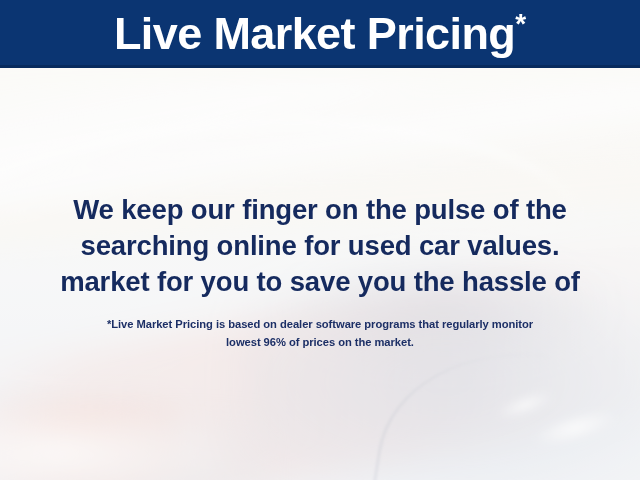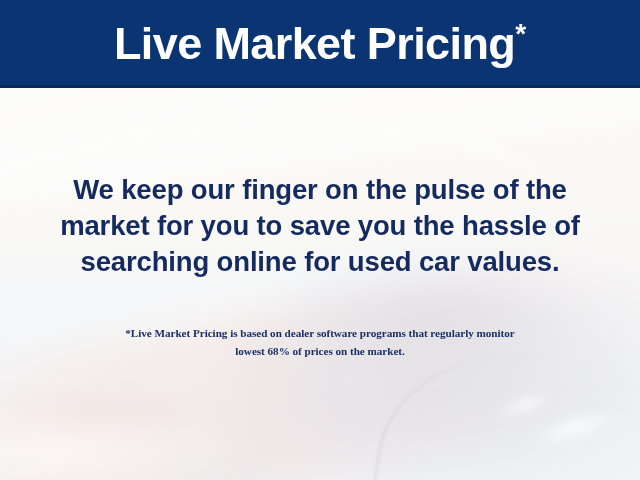--- a/index.html
+++ b/index.html
@@ -181,21 +181,21 @@
     inset: 0;
     background: rgba(252,252,251,0.58);
   }
 
   
   .banner {
     position: absolute;
     left: 0;
     top: 0;
     width: 640px;
-    height: 88px;
+    height: 68px;
     background: #0b3572;
     box-sizing: border-box;
     display: flex;
     align-items: center;
     justify-content: center;
     z-index: 5;
   }
   .banner::after {
     content: "";
     position: absolute;
@@ -231,41 +231,41 @@
     left: 0;
     top: 92px;
     width: 640px;
     height: 388px;
     z-index: 4;
   }
 
   .headline {
     position: absolute;
     left: 28px;
-    top: 80px;
+    top: 100px;
     width: 584px;
     text-align: center;
     color: #152a5e;
     font-family: "Liberation Sans", sans-serif;
     font-size: 27.5px;
     font-weight: bold;
     line-height: 36px;
     letter-spacing: -0.15px;
     margin: 0;
   }
   .headline .ln { display: block; white-space: nowrap; }
 
   .disclaimer {
     position: absolute;
     left: 28px;
-    top: 232px;
+    top: 223px;
     width: 584px;
     text-align: center;
     color: #1c2f66;
-    font-family: Liberation Serif, serif;
+    font-family: Liberation Sans, sans-serif;
     font-size: 11.2px;
     font-weight: bold;
     line-height: 18px;
     letter-spacing: -0.05px;
     margin: 0;
   }
   .disclaimer .ln { display: block; white-space: nowrap; }
 </style>
 </head>
 <body>
@@ -288,24 +288,24 @@
   </div>
 
   <div class="banner">
     <h1 class="banner-title"><span>Live Market Pricing</span><span class="star">*</span></h1>
   </div>
 
   <div class="content">
 
     <div class="headline">
       <span class="ln">We keep our finger on the pulse of the</span>
+      <span class="ln">searching online for used car values.</span>
       <span class="ln">market for you to save you the hassle of</span>
-      <span class="ln">searching online for used car values.</span>
     </div>
 
     <div class="disclaimer">
       <span class="ln">*Live Market Pricing is based on dealer software programs that regularly monitor</span>
-      <span class="ln">lowest 68% of prices on the market.</span>
+      <span class="ln">lowest 96% of prices on the market.</span>
     </div>
 
   </div>
 
 </div>
 
 </body></html>

